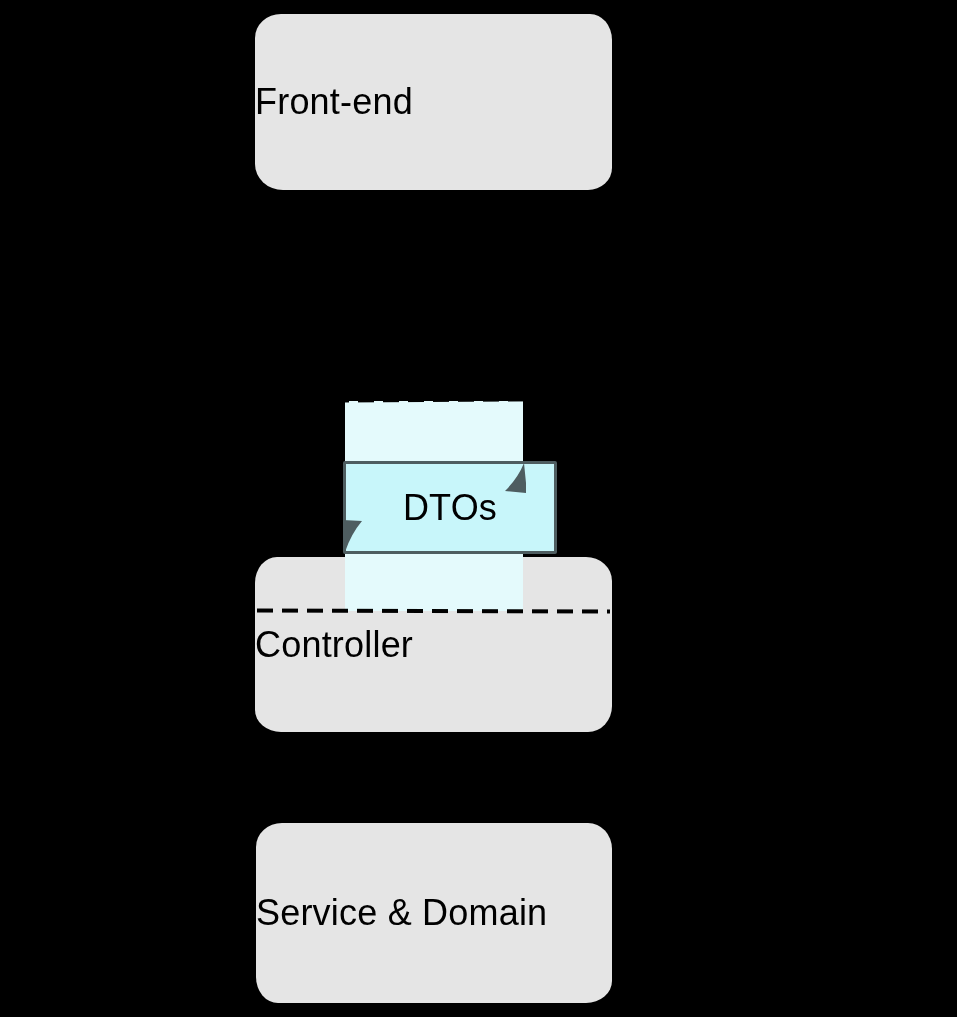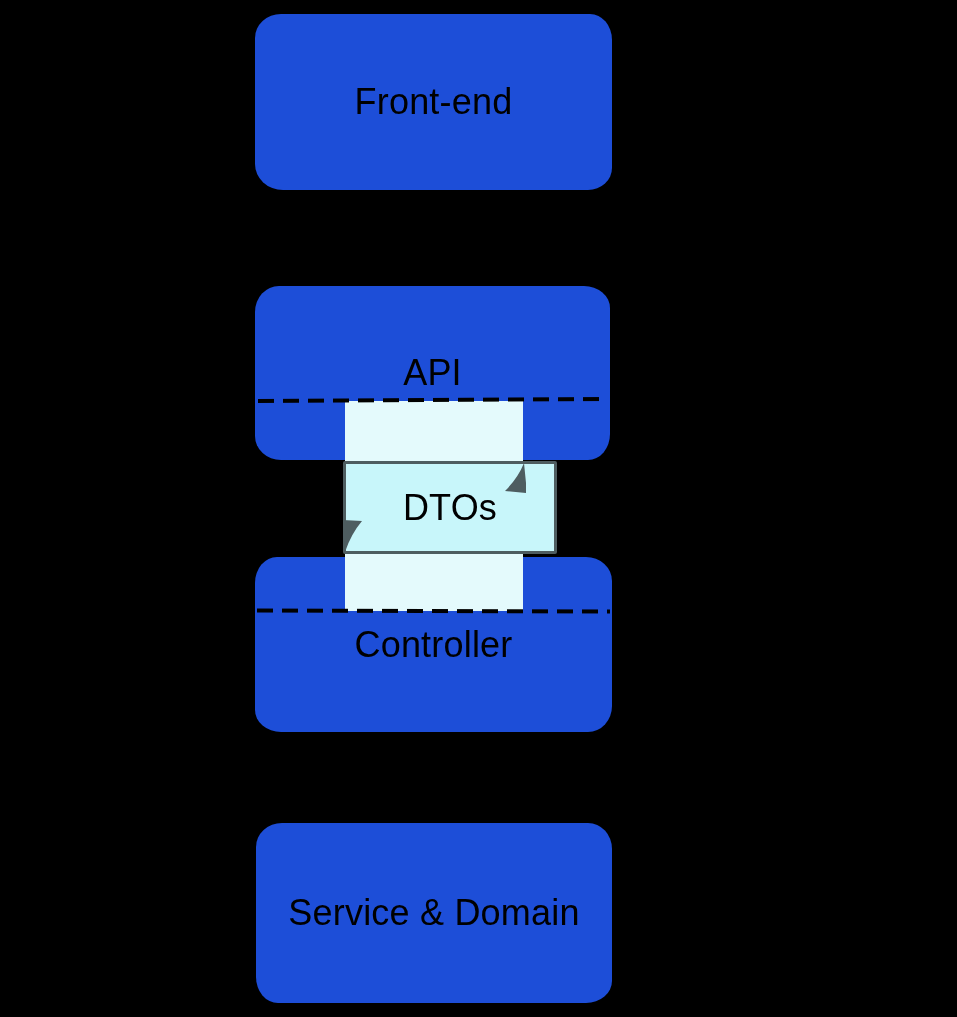--- a/index.html
+++ b/index.html
@@ -10,24 +10,23 @@
   .canvas {
     position: relative;
     width: 957px;
     height: 1017px;
     background: #000000;
     overflow: hidden;
     font-family: "Liberation Sans", sans-serif;
   }
   .layer-box {
     position: absolute;
-    background: #1d4ed8;
+    background: #e5e5e5;
     display: flex;
     align-items: center;
-    justify-content: center;
   }
   
   .box-front-end   { left: 255px; top: 14px;  width: 357px; height: 176px; border-radius: 26px 22px 24px 28px / 24px 26px 22px 26px; }
   .box-api         { left: 255px; top: 286px; width: 355px; height: 174px; border-radius: 24px 26px 22px 26px / 26px 22px 26px 24px; }
   .box-controller  { left: 255px; top: 557px; width: 357px; height: 175px; border-radius: 22px 26px 24px 26px / 26px 24px 26px 22px; }
   .box-service     { left: 256px; top: 823px; width: 356px; height: 180px; border-radius: 26px 24px 26px 22px / 24px 26px 22px 26px; }
 
   .node-label {
     color: #000000;
     font-size: 36px;
@@ -81,23 +80,20 @@
 </style>
 </head>
 <body>
 
 <div class="canvas">
 
   <div class="layer-box box-front-end">
     <span class="node-label">Front-end</span>
   </div>
 
-  <div class="layer-box box-api">
-    <span class="node-label">API</span>
-  </div>
 
   <div class="layer-box box-controller">
     <span class="node-label">Controller</span>
   </div>
 
   <div class="layer-box box-service">
     <span class="node-label">Service &amp; Domain</span>
   </div>
 
   <div class="dto-band dto-band-top"></div>

